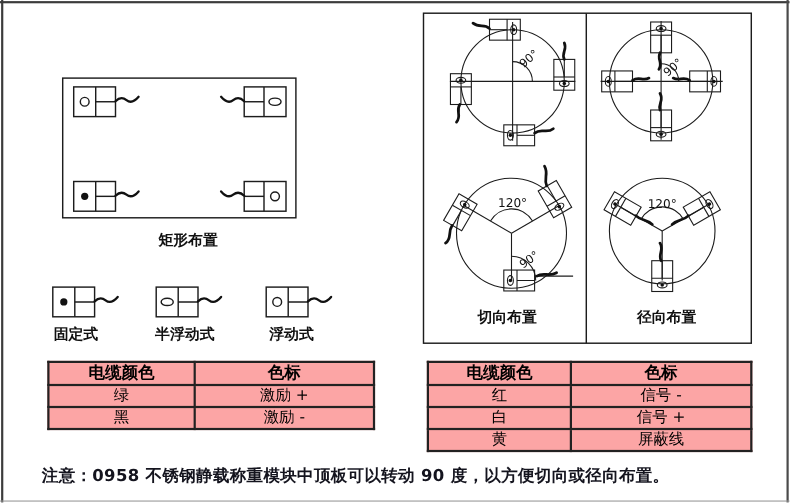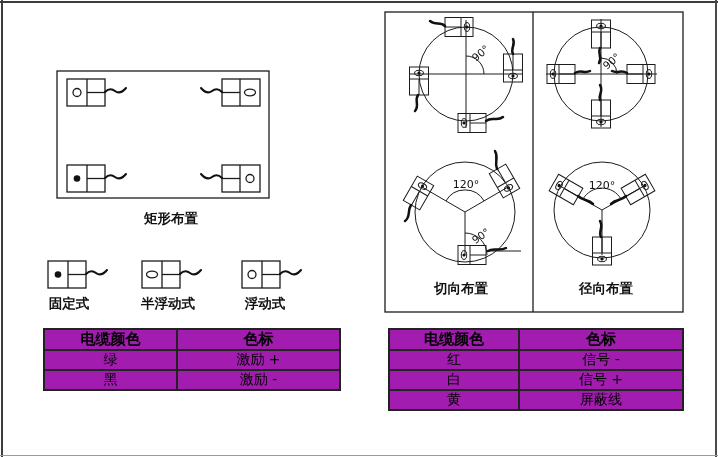--- a/index.html
+++ b/index.html
@@ -14,21 +14,21 @@
   .frame-bottom{left:0;top:455px;width:718px;height:1px;background:#9a9a9a;}
   svg.art{position:absolute;left:0;top:0;}
   svg.art *{vector-effect:none;}
   svg .ln{stroke:#1c1c1c;stroke-width:1.3;fill:none;}
   svg .thin{stroke:#1c1c1c;stroke-width:1;fill:none;}
   svg .cable{stroke:#111;stroke-width:2.1;fill:none;stroke-linecap:round;}
   svg .cable-b{stroke:#111;stroke-width:2.5;fill:none;stroke-linecap:round;}
   svg text.lbl{font-size:13.5px;font-weight:bold;fill:#111;text-anchor:middle;}
   svg text.ang{font-size:10.5px;fill:#111;text-anchor:middle;}
   svg text.ang12{font-size:11px;fill:#111;text-anchor:middle;}
-  table.tbl{position:absolute;border-collapse:collapse;table-layout:fixed;text-align:center;background:#a21caf;}
+  table.tbl{position:absolute;border-collapse:collapse;table-layout:fixed;text-align:center;background:#fca5a5;}
   .tbl th,.tbl td{border:2px solid #222;padding:0;overflow:hidden;white-space:nowrap;}
   .tbl th{font-size:15px;font-weight:bold;height:18px;}
   .tbl td{font-size:14px;font-weight:normal;height:15px;}
   #tbl-right.tbl td{height:17px;}
   #tbl-left{left:43px;top:328px;width:296px;}
   #tbl-right{left:388px;top:328px;width:294px;}
   .note{
     position:absolute;left:38px;top:423px;width:640px;
     font-size:15px;font-weight:bold;color:#14141e;letter-spacing:.3px;
   }
@@ -203,14 +203,15 @@
       <td>白</td>
       <td>信号 +</td>
     </tr>
     <tr>
       <td>黄</td>
       <td>屏蔽线</td>
     </tr>
   </tbody>
     </table>
 
+  <div class="note">注意：0958 不锈钢静载称重模块中顶板可以转动 90 度，以方便切向或径向布置。</div>
 
 </div>
 
 </body></html>

